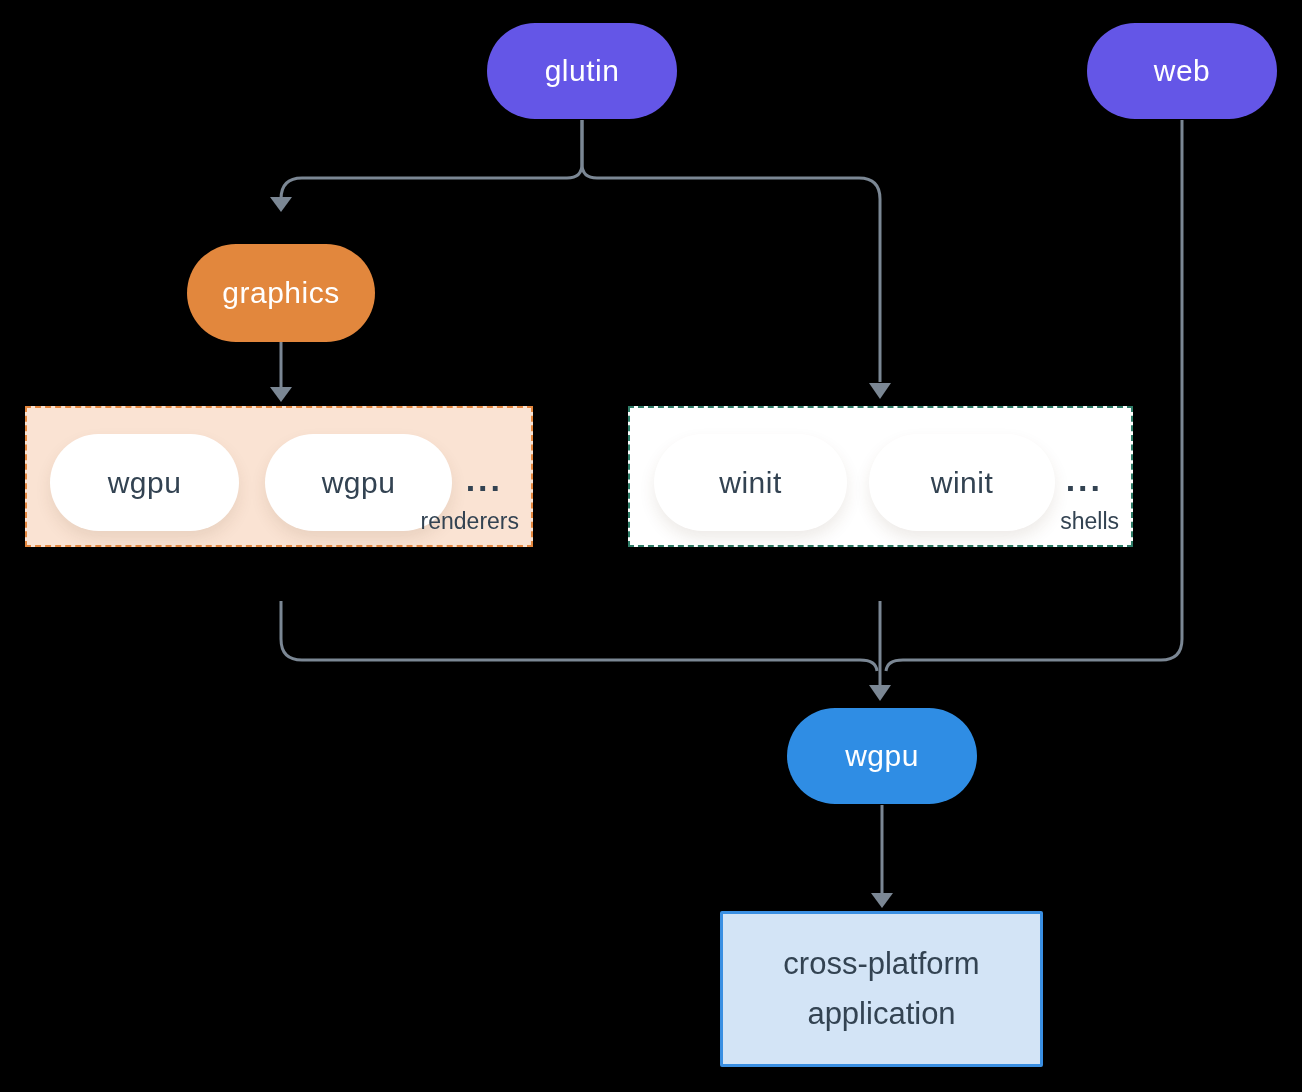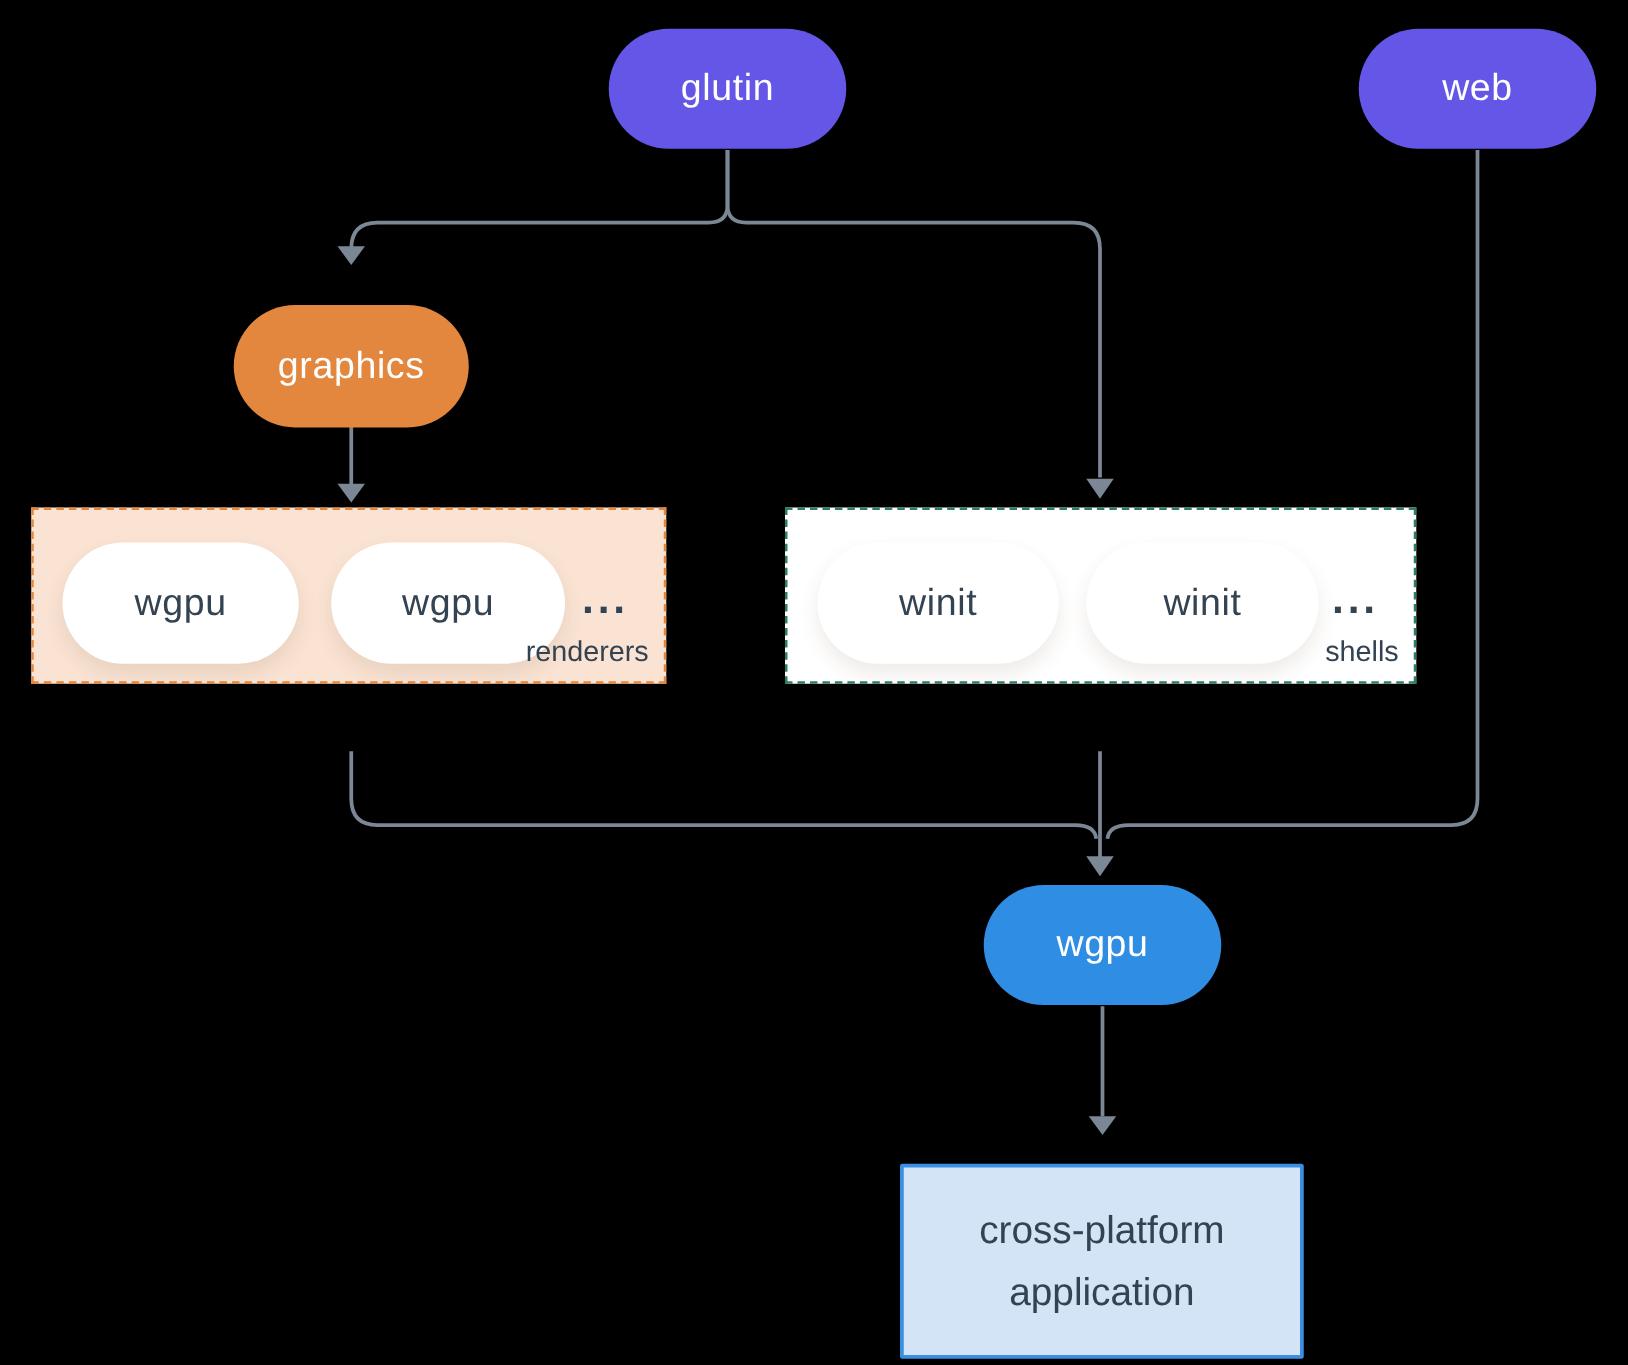--- a/index.html
+++ b/index.html
@@ -91,21 +91,20 @@
     border: 3px solid #3a8fe2;
     border-radius: 2px;
     display: flex;
     flex-direction: column;
     align-items: center;
     justify-content: center;
     color: #334352;
     font-size: 31px;
     line-height: 1.6;
     text-align: center;
-    margin-top: 20px;
   }
 </style>
 </head>
 <body>
 
 <div class="stage">
 
   <svg class="connectors" viewBox="0 0 1302 1092" aria-hidden="true">
     <g stroke="#7b8794" stroke-width="3" fill="none">
 

